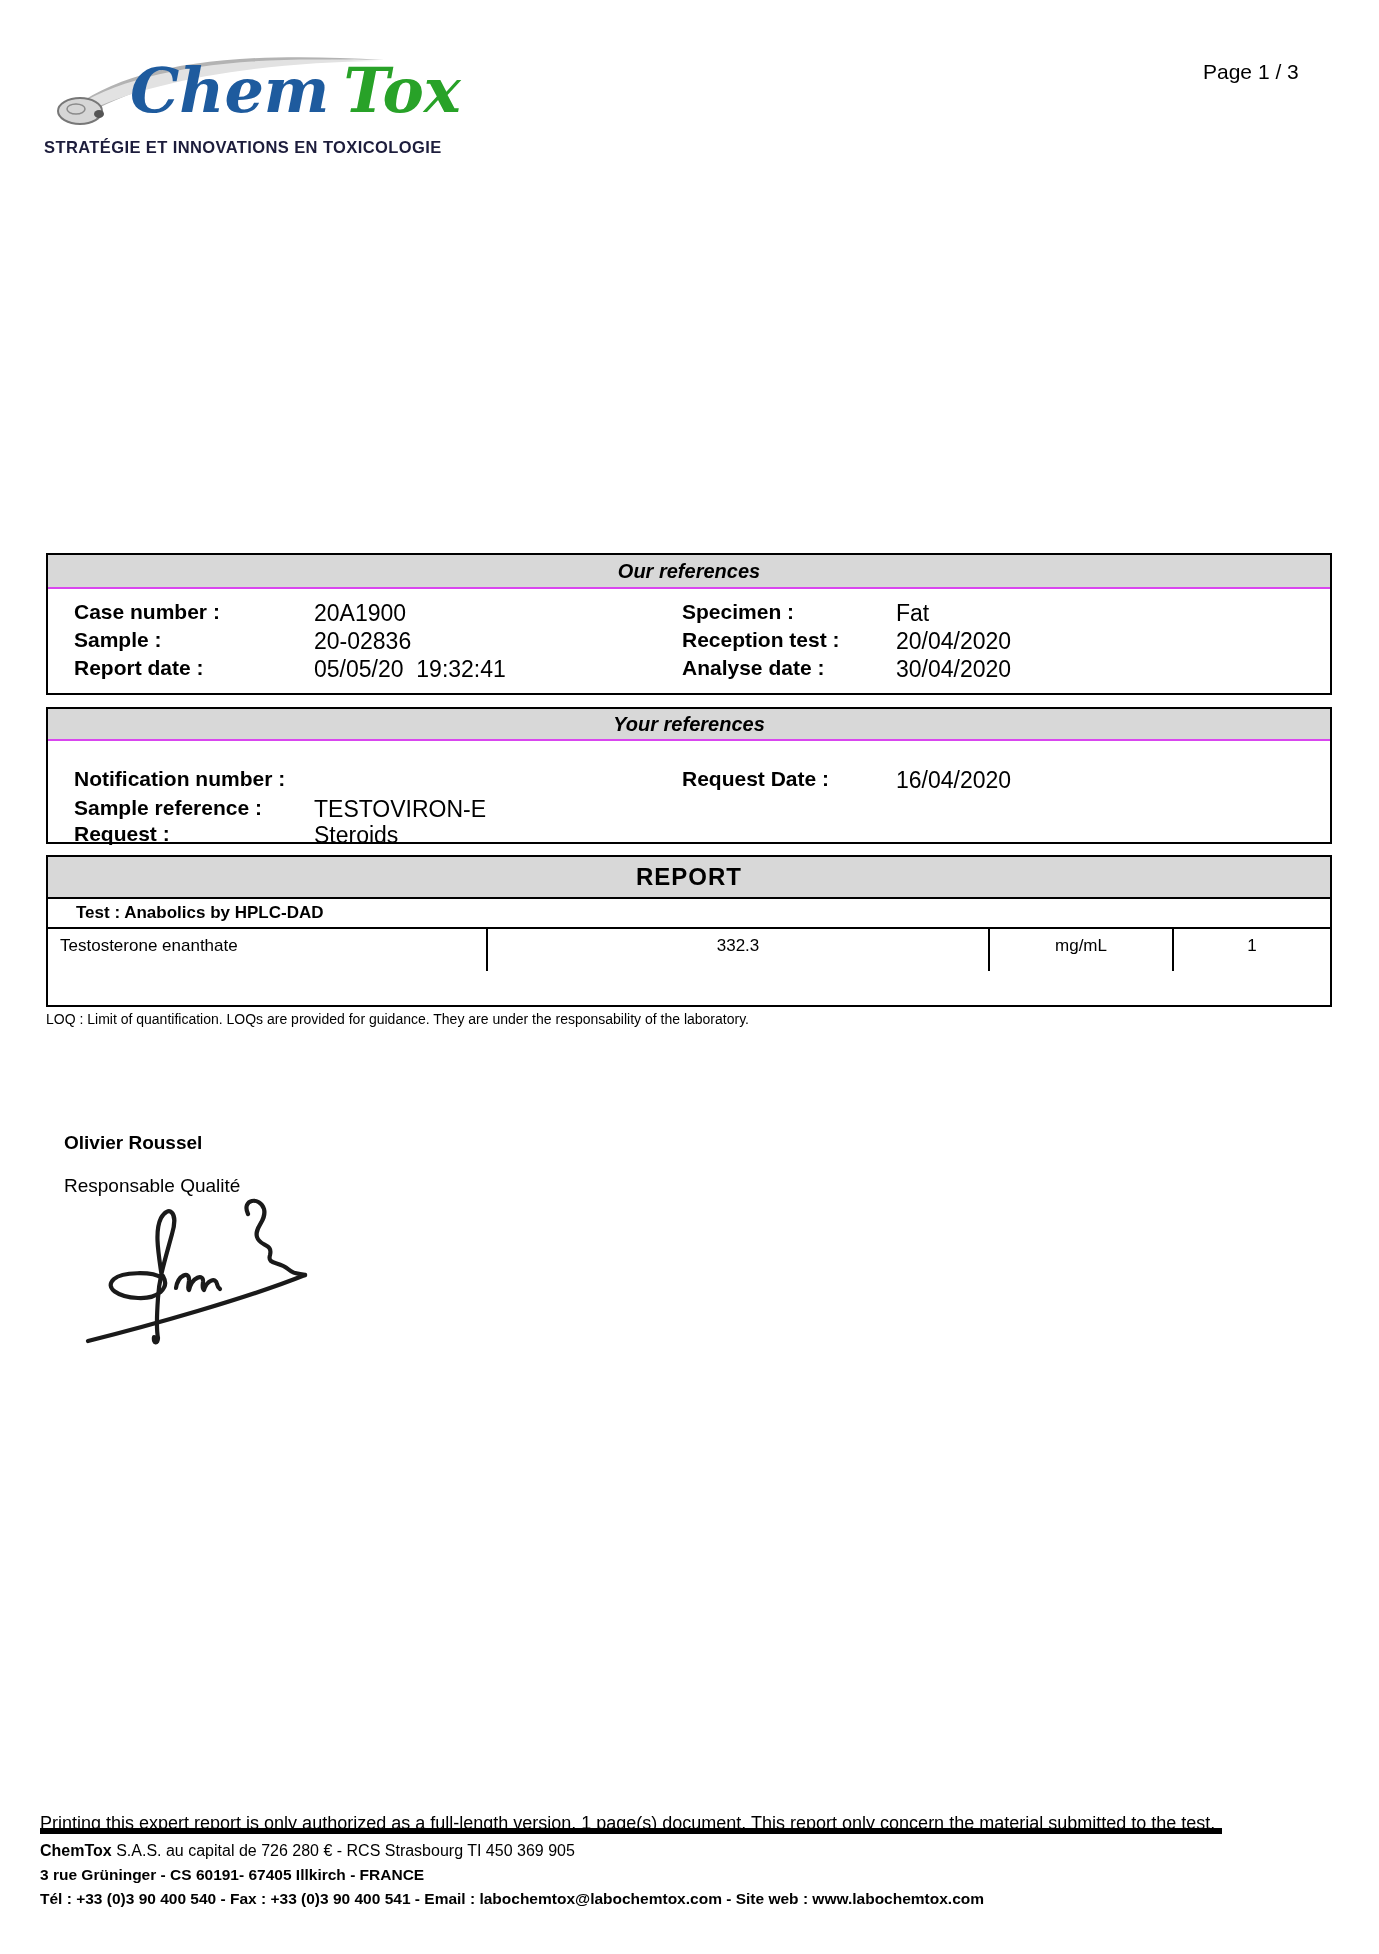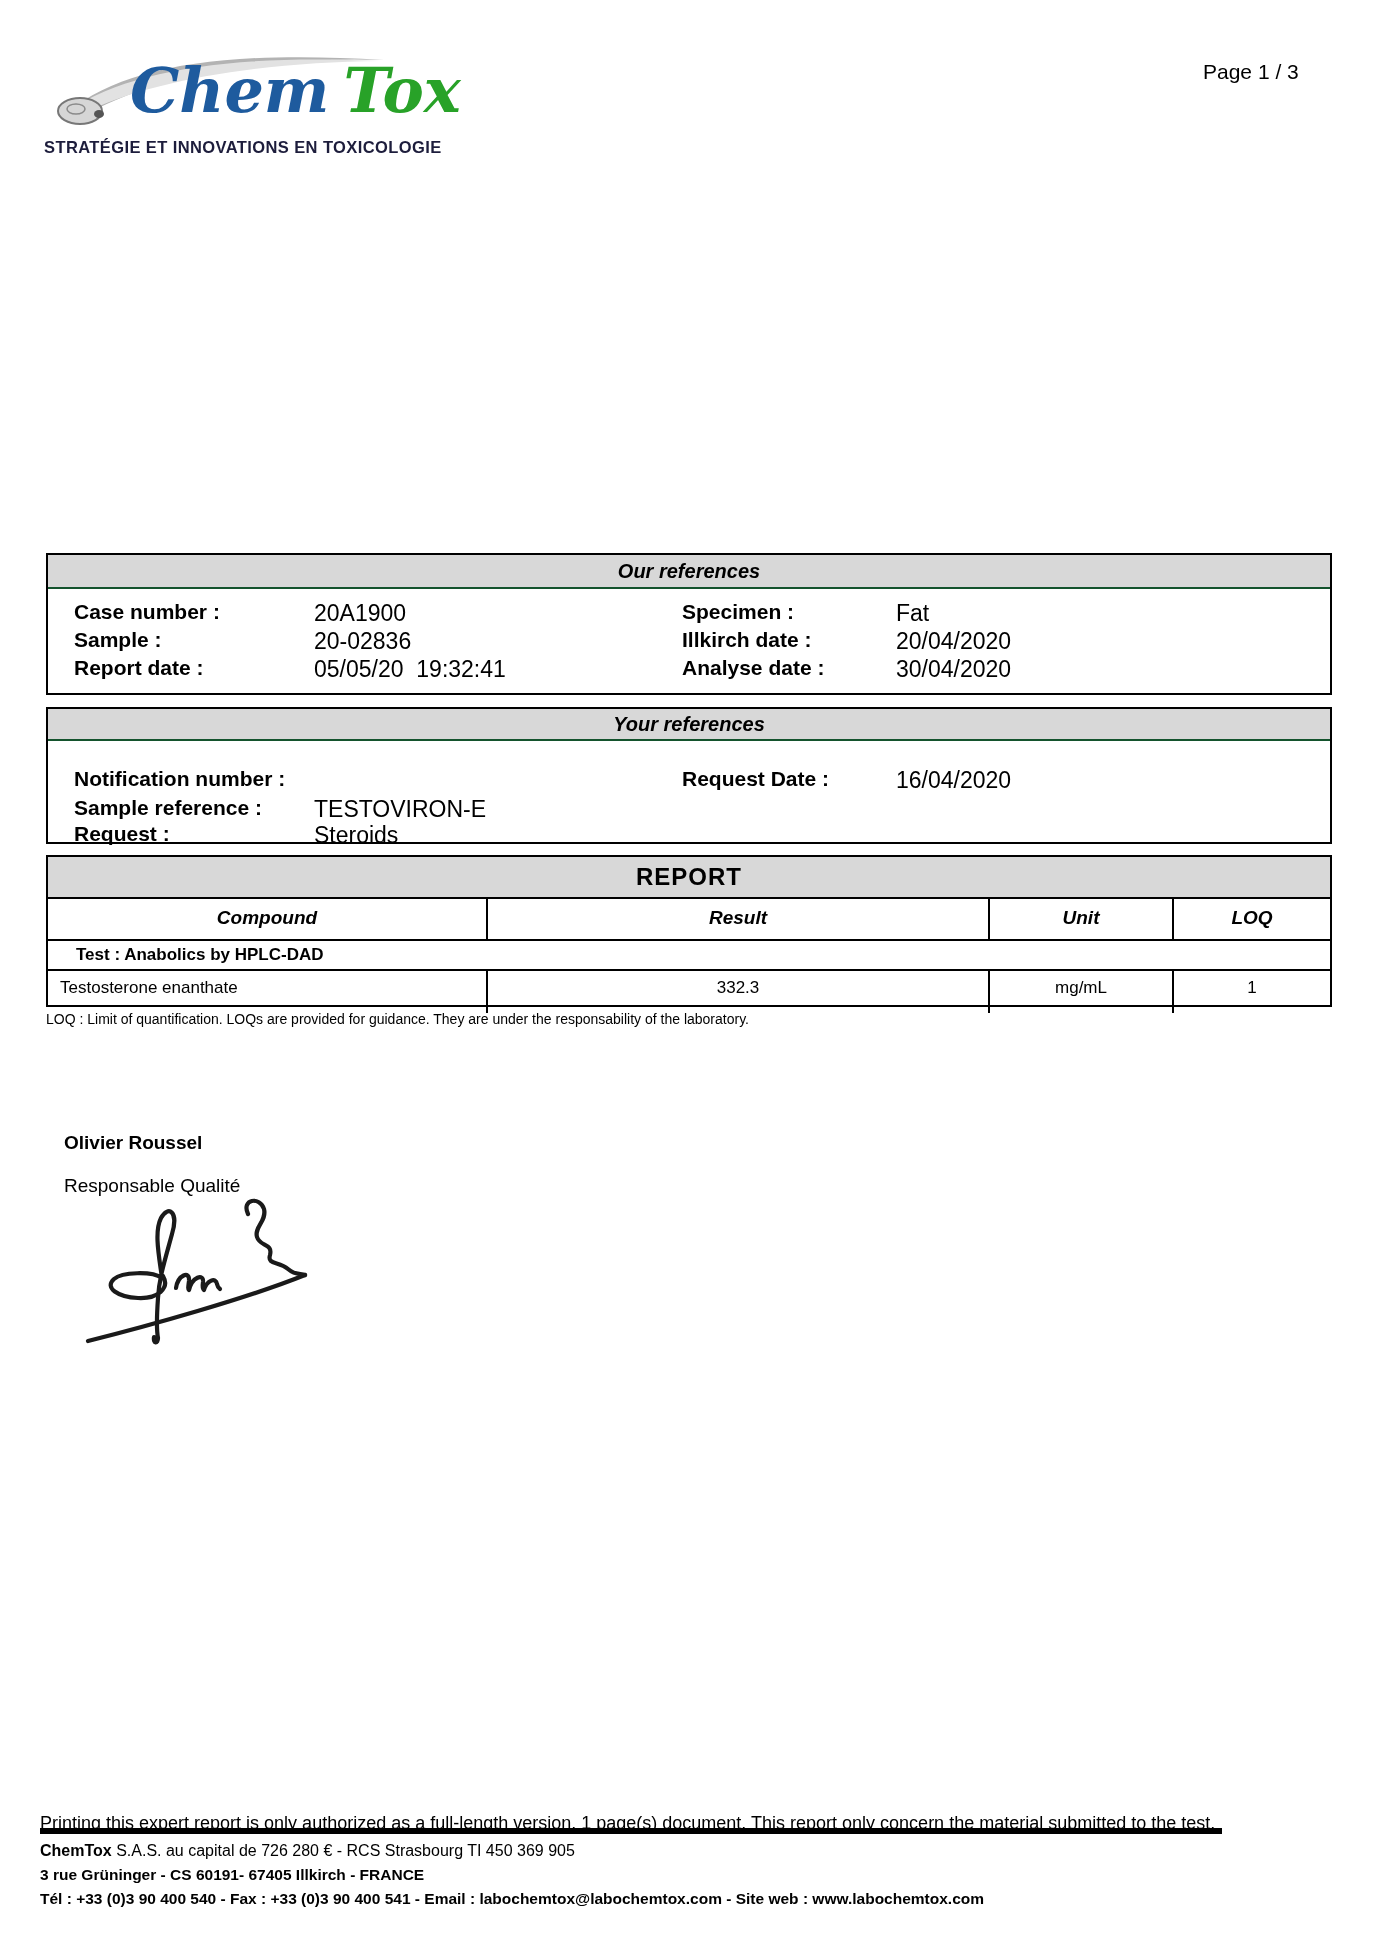--- a/index.html
+++ b/index.html
@@ -13,21 +13,21 @@
              font-style:italic;font-weight:bold;font-size:62px;line-height:1;white-space:nowrap;}
   #logo-text .chem{color:#1e5b9e;}
   #logo-text .tox{color:#28a228;margin-left:14px;}
   #logo-tagline{position:absolute;left:4px;top:102px;font-size:16.5px;font-weight:bold;
                 letter-spacing:0.4px;color:#1d1d3c;white-space:nowrap;}
 
   #page-label{position:absolute;left:1203px;top:60px;font-size:21px;}
 
   
   .sec{position:absolute;left:46px;width:1286px;border:2px solid #000;box-sizing:border-box;background:#fff;}
-  .sec-h{background:#d8d8d8;border-bottom:2px solid #14532d;text-align:center;
+  .sec-h{background:#d8d8d8;border-bottom:2px solid #d946ef;text-align:center;
          font-weight:bold;font-style:italic;font-size:20px;}
   .sec-c{position:relative;}
   #our-refs{top:553px;height:142px;}
   #our-refs .sec-h{height:32px;line-height:32px;}
   #your-refs{top:707px;height:137px;}
   #your-refs .sec-h{height:30px;line-height:30px;}
   .flabel{position:absolute;font-weight:bold;font-size:21px;white-space:nowrap;}
   .fval{position:absolute;font-size:23px;white-space:nowrap;}
   .ws-pre{white-space:pre;}
 
@@ -88,21 +88,21 @@
     <div class="sec-h">Our references</div>
     <div class="sec-c">
       <span class="flabel" style="left:26px;top:11px">Case number :</span>
       <span class="fval" style="left:266px;top:11px">20A1900</span>
       <span class="flabel" style="left:26px;top:39px">Sample :</span>
       <span class="fval" style="left:266px;top:39px">20-02836</span>
       <span class="flabel" style="left:26px;top:67px">Report date :</span>
       <span class="fval ws-pre" style="left:266px;top:67px">05/05/20  19:32:41</span>
       <span class="flabel" style="left:634px;top:11px">Specimen :</span>
       <span class="fval" style="left:848px;top:11px">Fat</span>
-      <span class="flabel" style="left:634px;top:39px">Illkirch date :</span>
+      <span class="flabel" style="left:634px;top:39px">Reception test :</span>
       <span class="fval" style="left:848px;top:39px">20/04/2020</span>
       <span class="flabel" style="left:634px;top:67px">Analyse date :</span>
       <span class="fval" style="left:848px;top:67px">30/04/2020</span>
     </div>
   </div>
 
   <div class="sec" id="your-refs">
     <div class="sec-h">Your references</div>
     <div class="sec-c">
       <span class="flabel" style="left:26px;top:26px">Notification number :</span>
@@ -111,26 +111,20 @@
       <span class="fval" style="left:848px;top:26px">16/04/2020</span>
       <span class="flabel" style="left:26px;top:55px">Sample reference :</span>
       <span class="fval" style="left:266px;top:55px">TESTOVIRON-E</span>
       <span class="flabel" style="left:26px;top:81px">Request :</span>
       <span class="fval" style="left:266px;top:81px">Steroids</span>
     </div>
   </div>
 
   <div class="sec" id="report-sec">
     <div class="rpt-title">REPORT</div>
-    <div class="rpt-head">
-      <div class="cell c1">Compound</div>
-      <div class="cell c2">Result</div>
-      <div class="cell c3">Unit</div>
-      <div class="cell c4">LOQ</div>
-    </div>
     <div class="rpt-test">Test : Anabolics by HPLC-DAD</div>
     <div class="rpt-row">
       <div class="cell c1">Testosterone enanthate</div>
       <div class="cell c2">332.3</div>
       <div class="cell c3">mg/mL</div>
       <div class="cell c4">1</div>
     </div>
   </div>
 
   <div id="loq-note">LOQ : Limit of quantification. LOQs are provided for guidance. They are under the responsability of the laboratory.</div>

